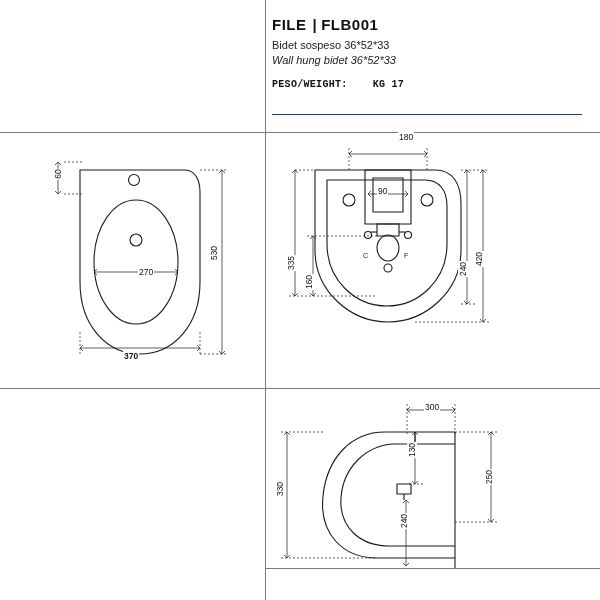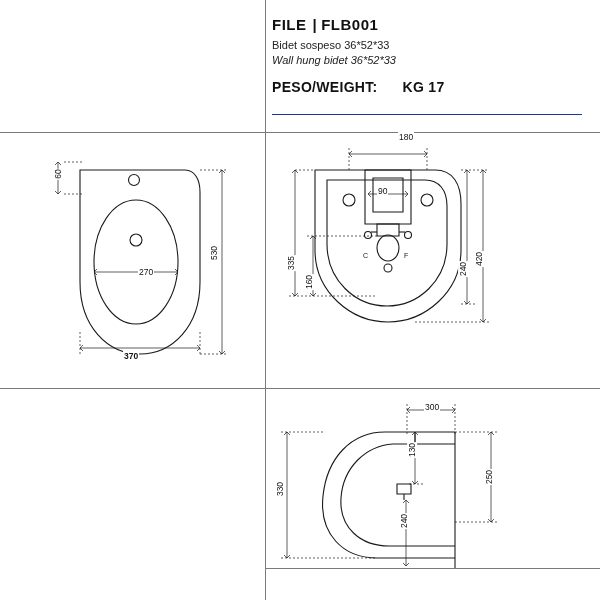--- a/index.html
+++ b/index.html
@@ -45,24 +45,25 @@
     line-height: 1.35;
   }
   .sub-en {
     font-size: 11px;
     font-style: italic;
     color: #222;
     line-height: 1.35;
   }
   .weight-row {
     margin-top: 11px;
-    font-size: 14px;
+    font-size: 10px;
     font-weight: bold;
     color: #111;
     letter-spacing: 0.3px;
+    font-family: Liberation Mono, monospace;
   }
   .weight-val {
     display: inline-block;
     margin-left: 25px;
     font-weight: bold;
   }
   
   .rule {
     position: absolute;
     background: #2b3a66;

